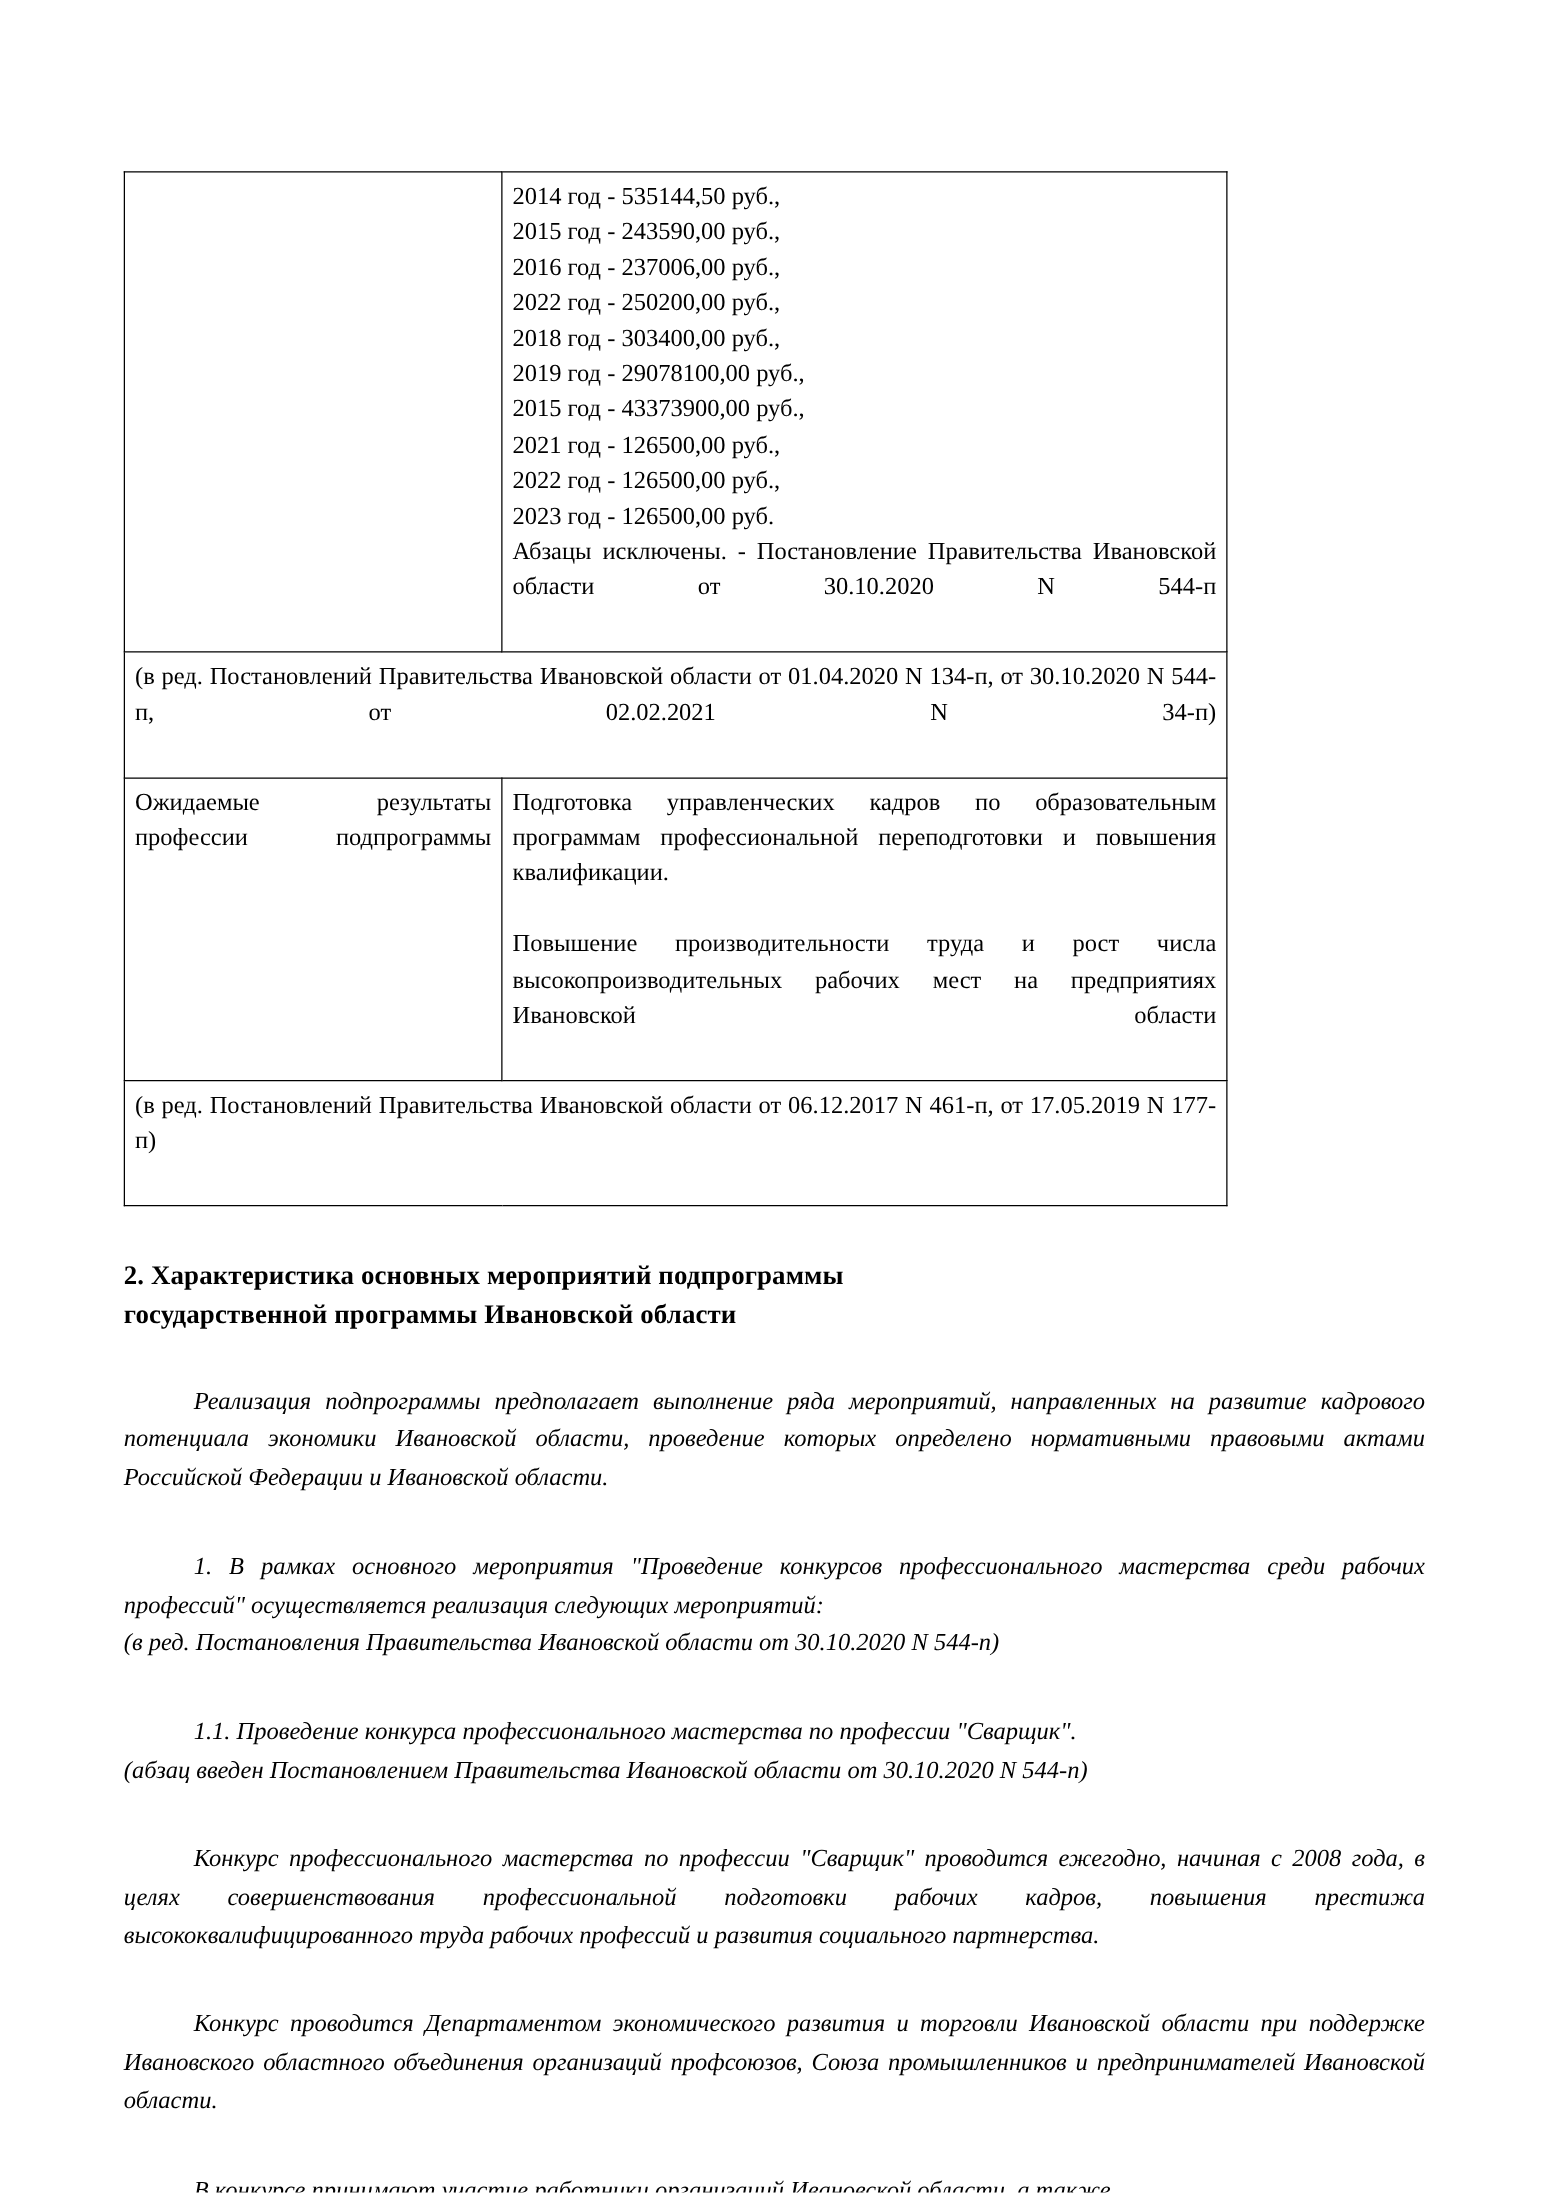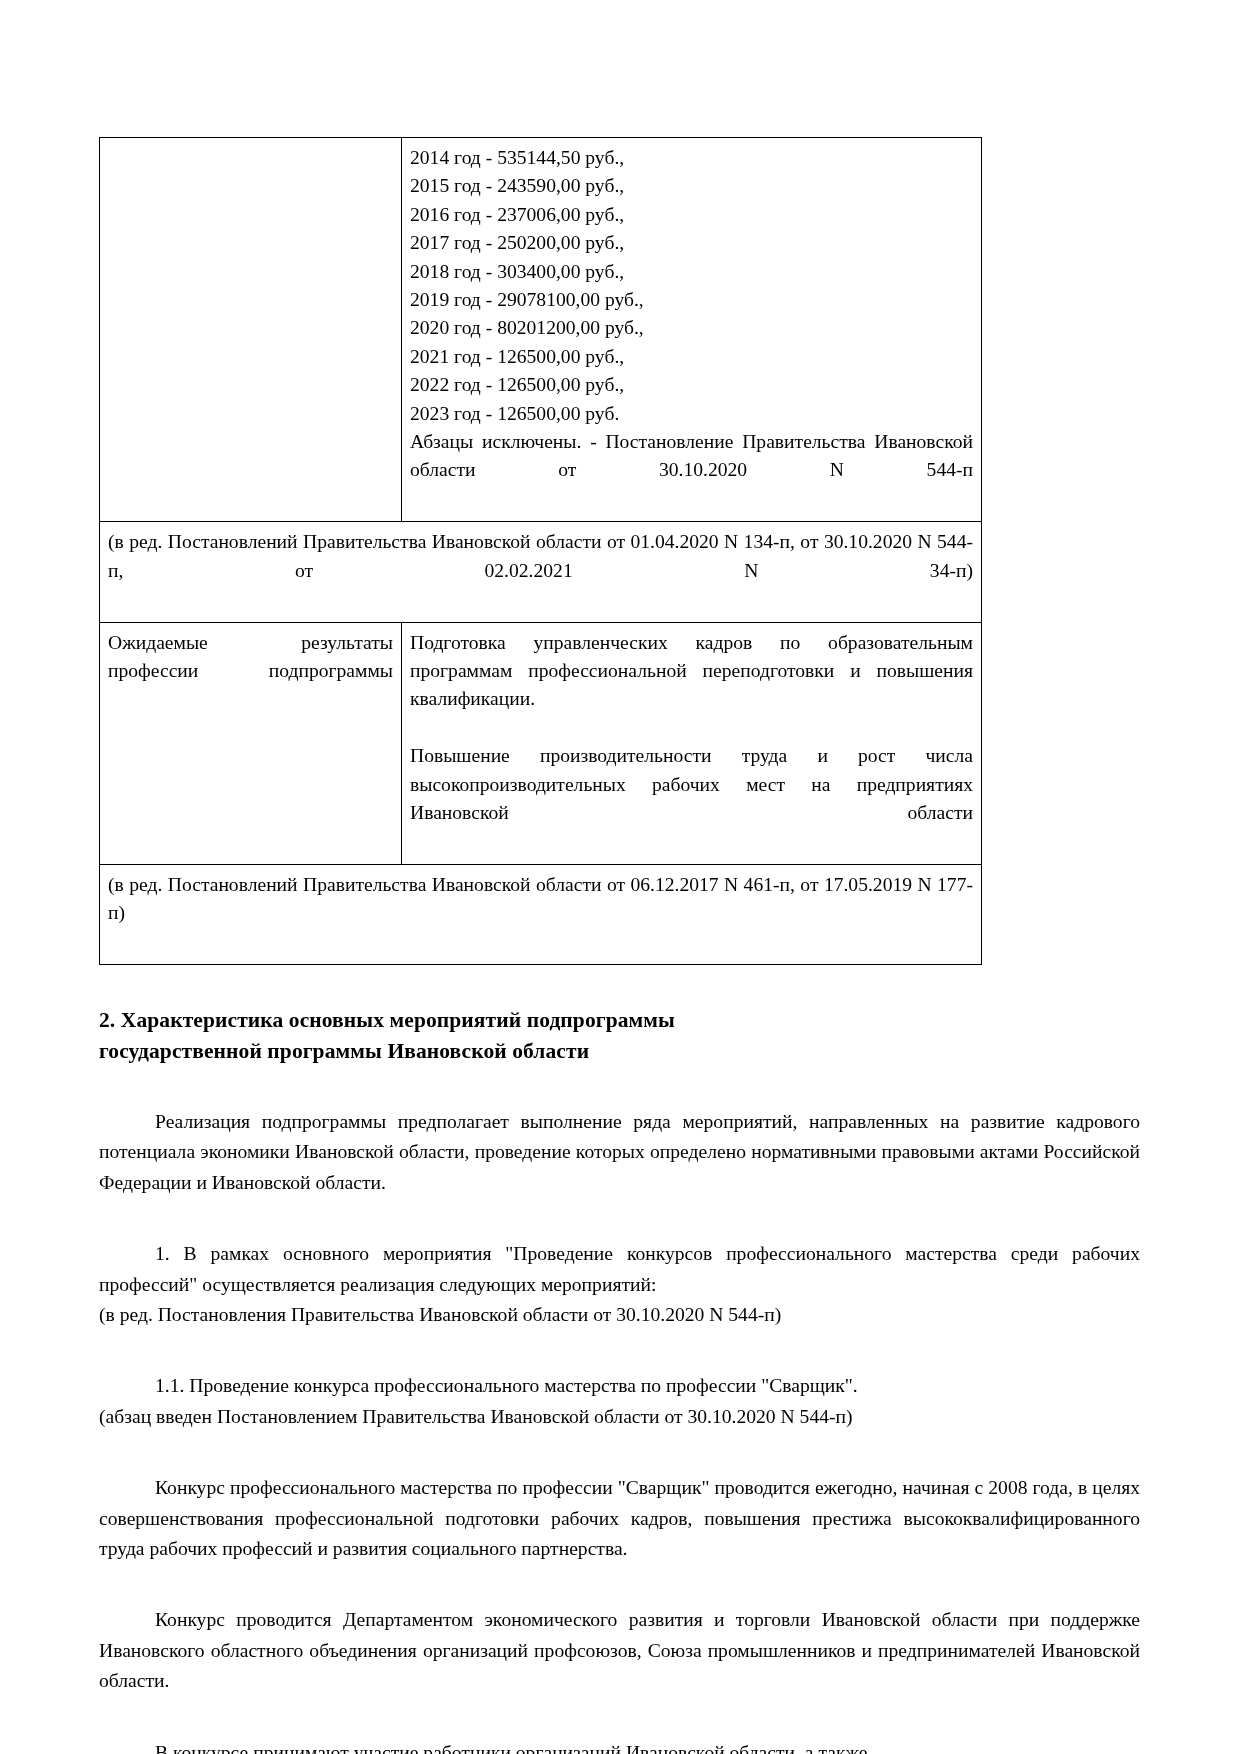--- a/index.html
+++ b/index.html
@@ -62,42 +62,43 @@
 
   
   .body-wrap { margin-top: 40px; }
   p.bp {
     margin: 0 0 0 0;
     font-size: 19.6px;
     line-height: 30.4px;
     text-align: justify;
     text-justify: inter-word;
     text-indent: 56px;
+    font-style: italic;
   }
   p.bp.noindent { text-indent: 0; }
   p.bp.gap { margin-top: 41px; }
   p.bp.lastline-left { text-align-last: left; }
 </style>
 </head>
 <body>
 
 <div class="page">
 
   <table class="doc-table">
     <tbody>
       <tr>
         <td class="c-label"></td>
         <td class="c-value">
           <span class="line">2014 год - 535144,50 руб.,</span>
           <span class="line">2015 год - 243590,00 руб.,</span>
           <span class="line">2016 год - 237006,00 руб.,</span>
-          <span class="line">2017 год - 250200,00 руб.,</span>
+          <span class="line">2022 год - 250200,00 руб.,</span>
           <span class="line">2018 год - 303400,00 руб.,</span>
           <span class="line">2019 год - 29078100,00 руб.,</span>
-          <span class="line">2020 год - 80201200,00 руб.,</span>
+          <span class="line">2015 год - 43373900,00 руб.,</span>
           <span class="line">2021 год - 126500,00 руб.,</span>
           <span class="line">2022 год - 126500,00 руб.,</span>
           <span class="line">2023 год - 126500,00 руб.</span>
           <div class="jblock">Абзацы исключены. - Постановление Правительства Ивановской области от 30.10.2020 N 544-п</div>
         </td>
       </tr>
 
       <tr>
         <td class="c-full" colspan="2">
           <div class="jblock">(в ред. Постановлений Правительства Ивановской области от 01.04.2020 N 134-п, от 30.10.2020 N 544-п, от 02.02.2021 N 34-п)</div>

